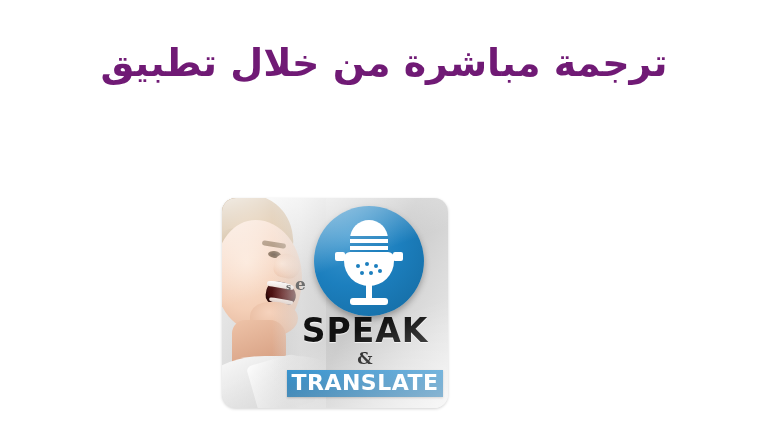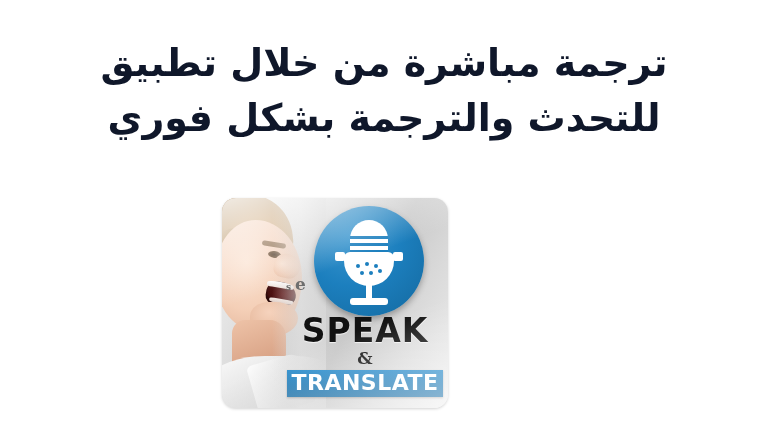--- a/index.html
+++ b/index.html
@@ -16,21 +16,21 @@
   }
 
   
   .headline {
     position: absolute;
     top: 36px;
     left: 0;
     width: 768px;
     text-align: center;
     direction: rtl;
-    color: #0f172a;
+    color: #701a75;
     font-weight: bold;
     font-size: 38px;
     line-height: 1.44;
     letter-spacing: 0px;
     font-family: "DejaVu Sans", "Liberation Sans", sans-serif;
   }
   .headline .hl-line {
     display: block;
     white-space: nowrap;
   }
@@ -352,21 +352,20 @@
     display: inline-block;
     line-height: 1.05;
     box-shadow: 0 1px 2px rgba(0,0,0,.25);
   }
 </style>
 </head>
 <body>
 
 <div class="headline">
   <span class="hl-line">ترجمة مباشرة من خلال تطبيق</span>
-  <span class="hl-line">للتحدث والترجمة بشكل فوري</span>
 </div>
 
 <div class="icon-wrap">
   <div class="app-tile">
 
     <div class="photo">
       <div class="hair"></div>
       <div class="hair2"></div>
       <div class="face"></div>
       <div class="brow"></div>

